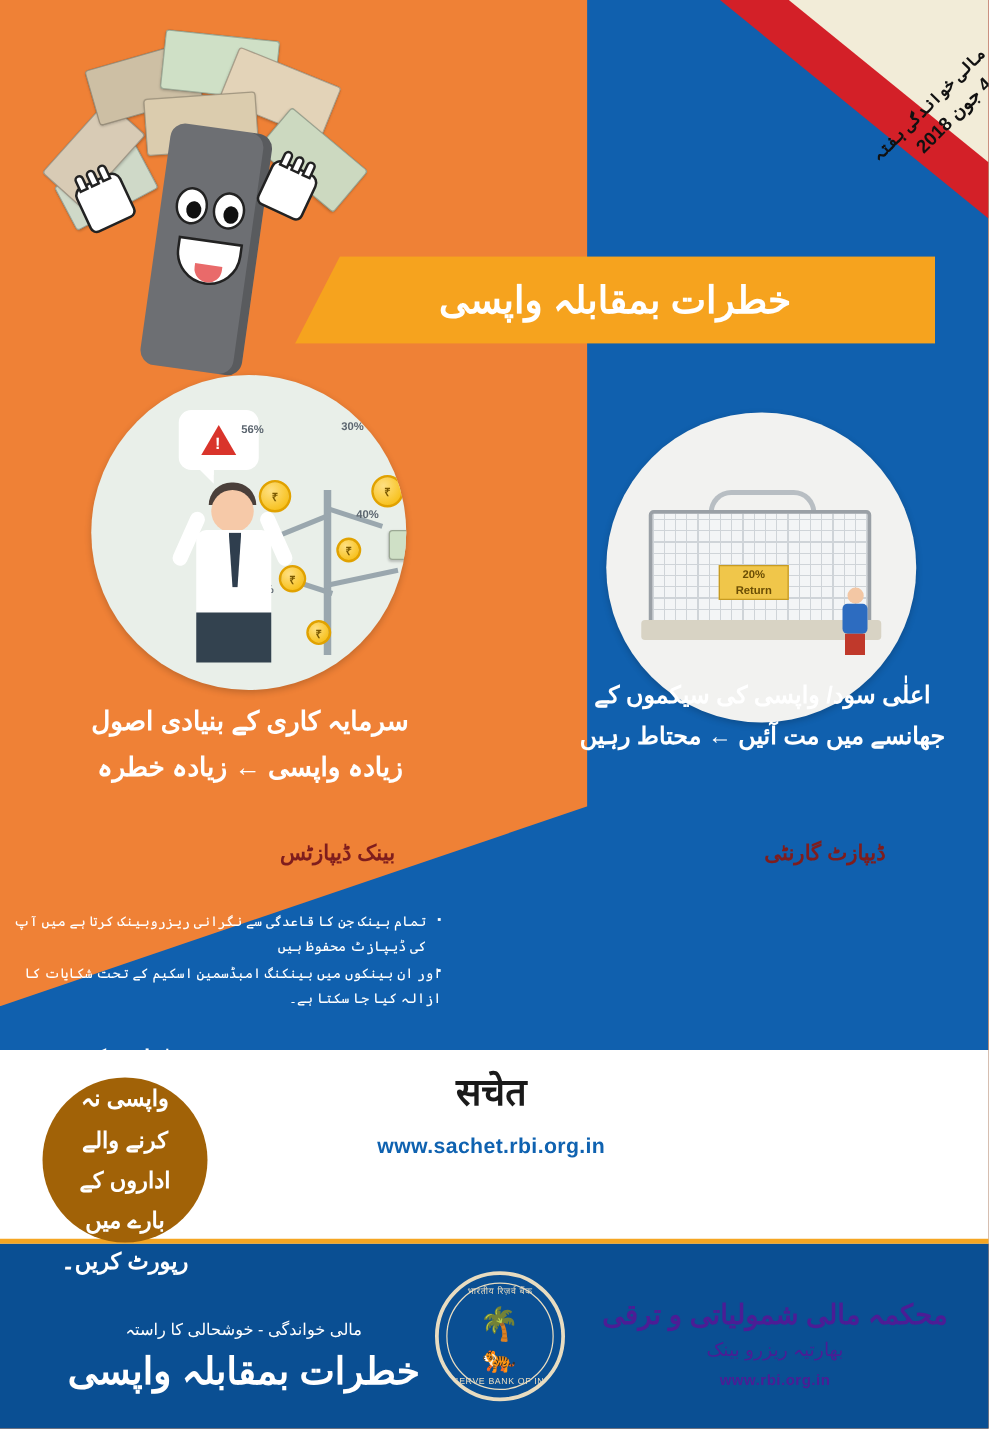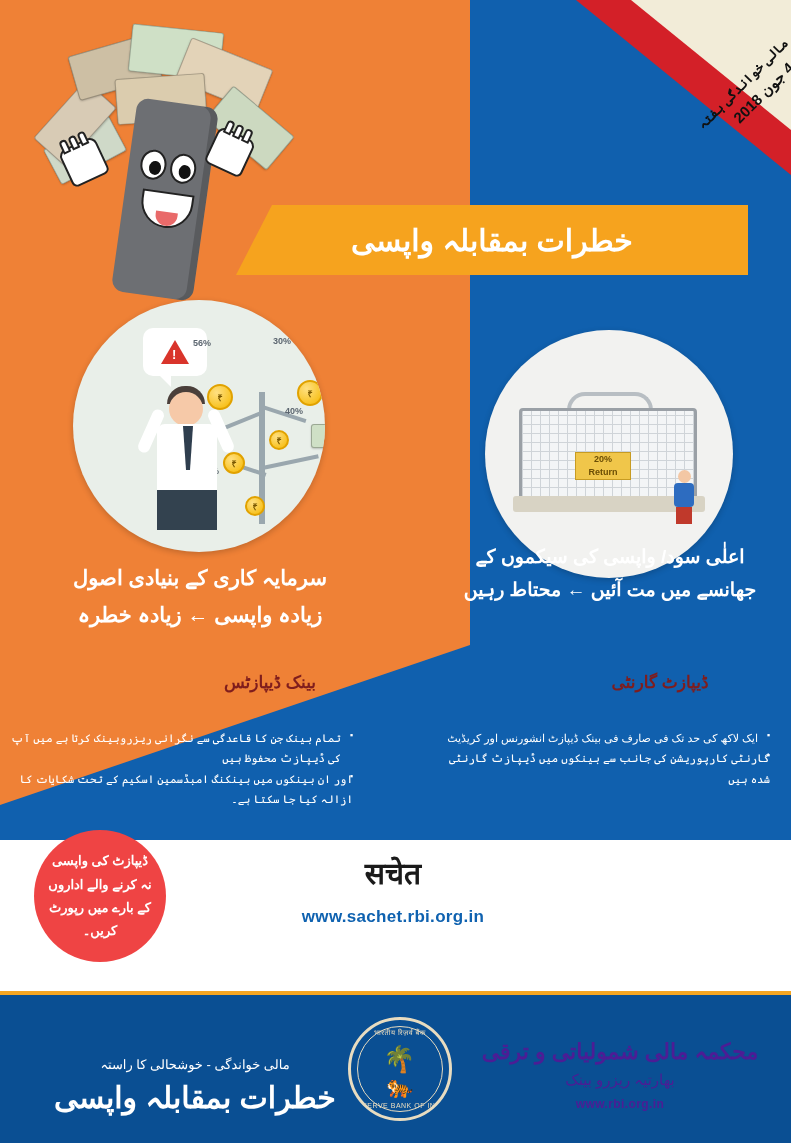--- a/index.html
+++ b/index.html
@@ -199,21 +199,21 @@
   .bullets li { list-style: none; position: relative; padding-right: 12px; }
   .bullets li:before { content: "▪"; position: absolute; right: 0; top: -1px; font-size: 9px; }
 
   
   .callout {
     position: absolute; border-radius: 50%;
     display: flex; align-items: center; justify-content: center;
     color: #ffffff; font-weight: bold; text-align: center;
     direction: rtl; line-height: 1.8; padding: 14px;
   }
-  .callout-yellow { left: 34px; top: 830px; width: 132px; height: 132px; background: #ef4444; font-size: 13px; color: #fff; }
+  .callout-yellow { left: 34px; top: 862px; width: 132px; height: 132px; background: #a16207; font-size: 18px; color: #fff; }
   .callout-red { left: 612px; top: 830px; width: 138px; height: 138px; background: #e03a3c; font-size: 16px; }
 
   
   .sachet { position: absolute; left: 228px; top: 838px; width: 330px; text-align: center; }
   .sachet .line1 { direction: rtl; color: #0a4f93; font-size: 17px; font-weight: bold; }
   .sachet .logo { margin-top: 14px; font-size: 30px; color: #1a1a1a; font-weight: bold; font-family: "DejaVu Sans", sans-serif; }
   .sachet .sub { font-size: 11px; color: #333; font-family: "Liberation Serif", serif; margin-top: 2px; }
   .sachet .url { margin-top: 14px; font-size: 17px; font-weight: bold; color: #0f62b0; letter-spacing: .3px; }
 
   
@@ -354,24 +354,20 @@
     <div>جھانسے میں مت آئیں ← محتاط رہیں</div>
   </div>
 
   <div class="sec-head left">بینک ڈیپازٹس</div>
   <div class="sec-head right">ڈیپازٹ گارنٹی</div>
 
   <ul class="bullets left">
     <li>تمام بینک جن کا قاعدگی سے نگرانی ریزروبینک کرتا ہے میں آپ کی ڈیپازٹ محفوظ ہیں</li>
     <li style="padding-right:0">اور ان بینکوں میں بینکنگ امبڈسمین اسکیم کے تحت شکایات کا ازالہ کیا جا سکتا ہے۔</li>
   </ul>
-  <ul class="bullets right">
-    <li>ایک لاکھ کی حد تک فی صارف فی بینک  ڈیپازٹ انشورنس اور کریڈیٹ</li>
-    <li style="padding-right:0">گارنٹی کارپوریشن کی جانب سے بینکوں میں ڈیپازٹ گارنٹی شدہ ہیں</li>
-  </ul>
 
   <div class="callout callout-yellow">ڈیپازٹ کی واپسی نہ کرنے والے اداروں کے بارے میں رپورٹ کریں۔</div>
 
   <div class="sachet">
     <div class="logo">सचेत</div>
     <div class="url">www.sachet.rbi.org.in</div>
   </div>
 
   <div class="footer-left">
     <div class="small">مالی خواندگی - خوشحالی کا راستہ</div>

